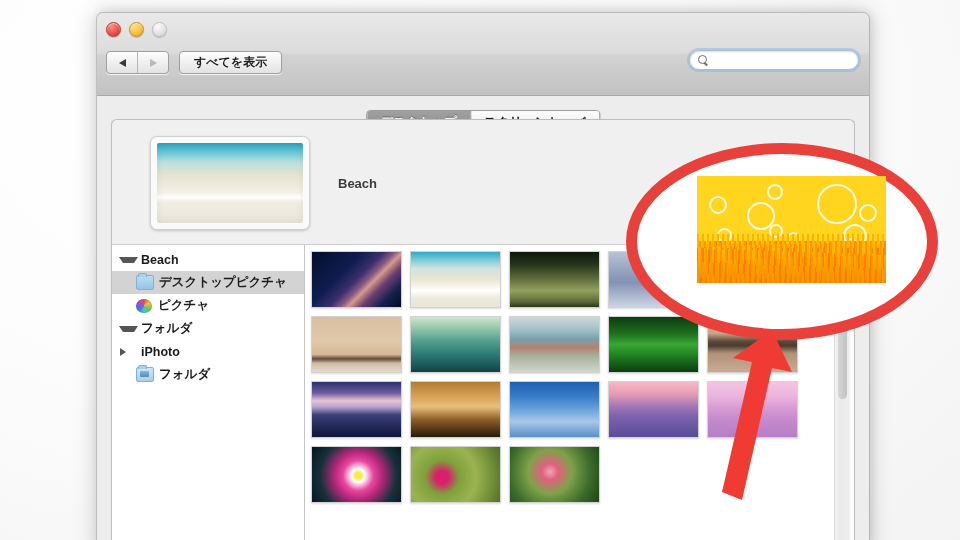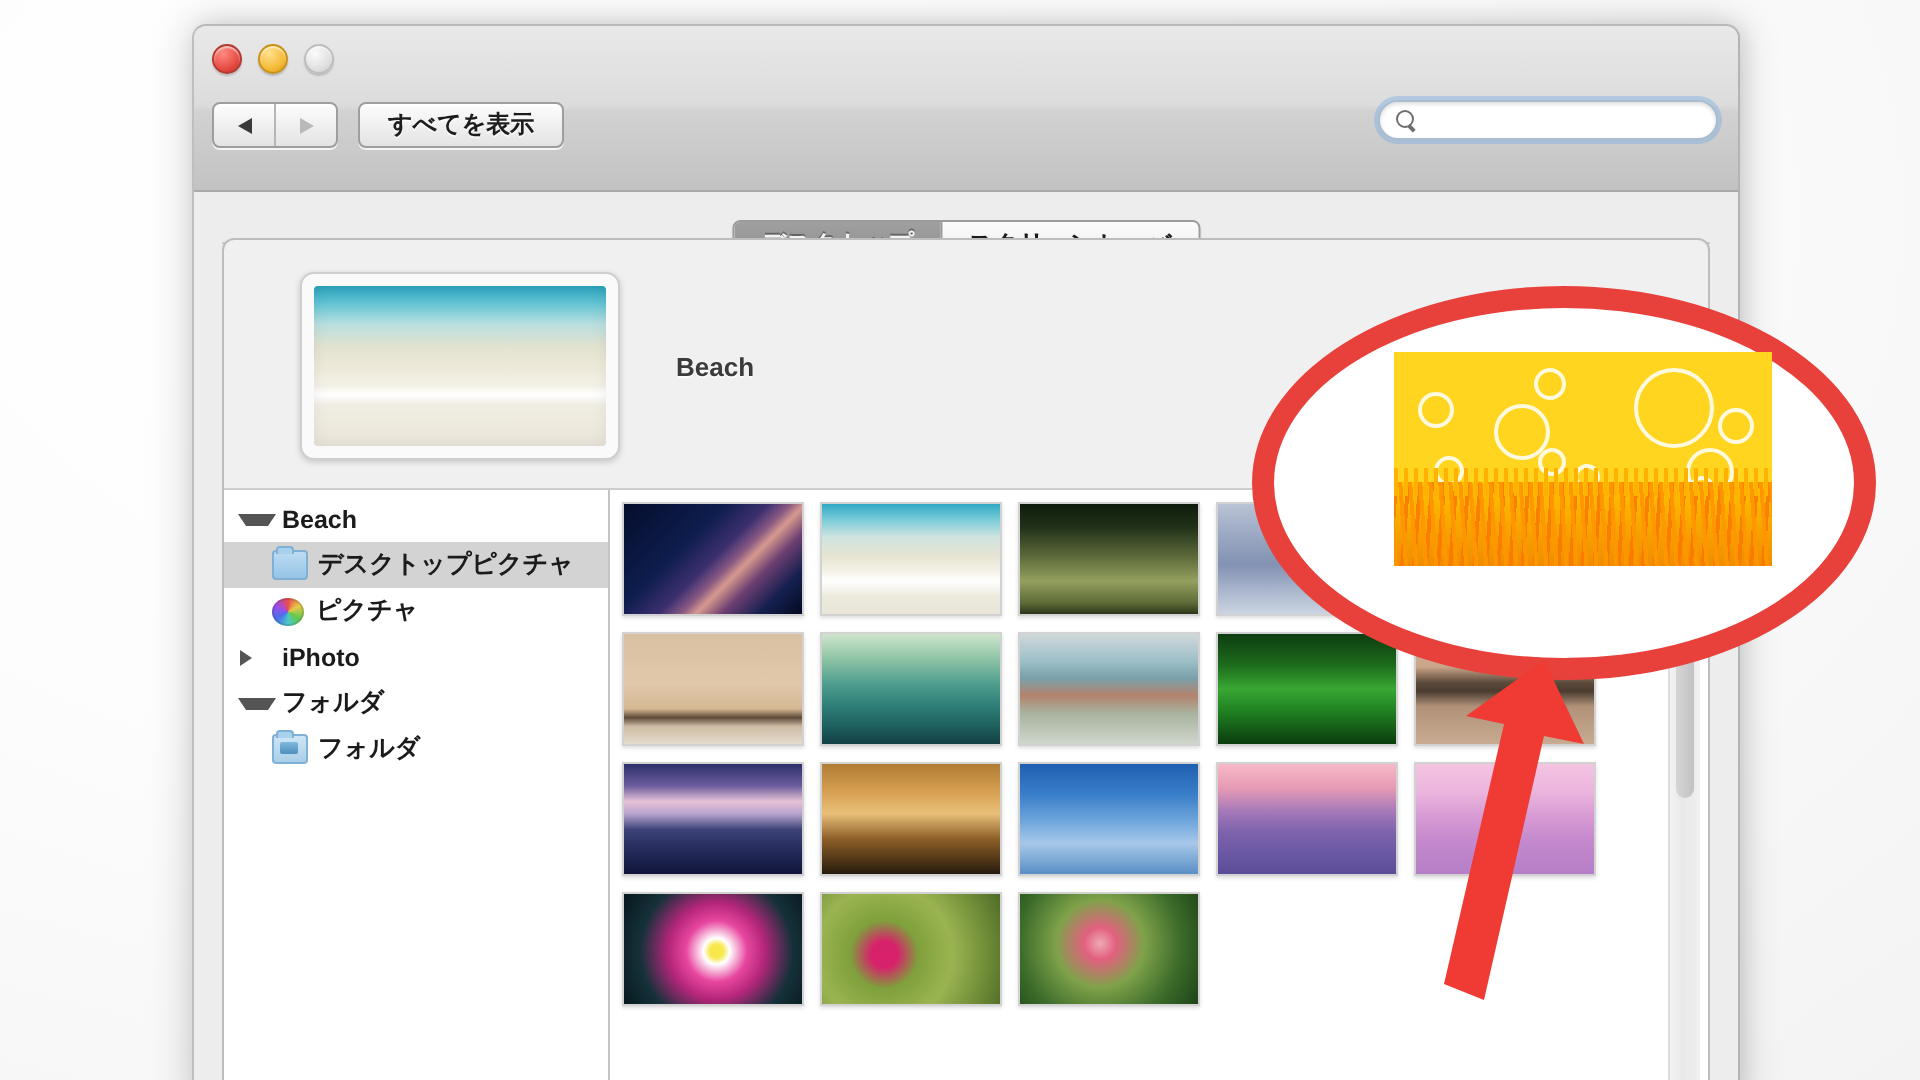--- a/index.html
+++ b/index.html
@@ -271,27 +271,27 @@
           <span class="ico folder"></span>
           <span class="lbl">デスクトップピクチャ</span>
         </div>
 
         <div class="srow ind1">
           <span class="ico wheel"></span>
           <span class="lbl">ピクチャ</span>
         </div>
 
         <div class="srow">
+          <span class="tri open"></span>
+          <span class="lbl">フォルダ</span>
+        </div>
+
+        <div class="srow">
           <span class="tri closed"></span>
           <span class="lbl">iPhoto</span>
-        </div>
-
-        <div class="srow">
-          <span class="tri open"></span>
-          <span class="lbl">フォルダ</span>
         </div>
 
         <div class="srow ind1">
           <span class="ico folder pic"></span>
           <span class="lbl">フォルダ</span>
         </div>
 
       </div>
 
       <div id="gridwrap">

